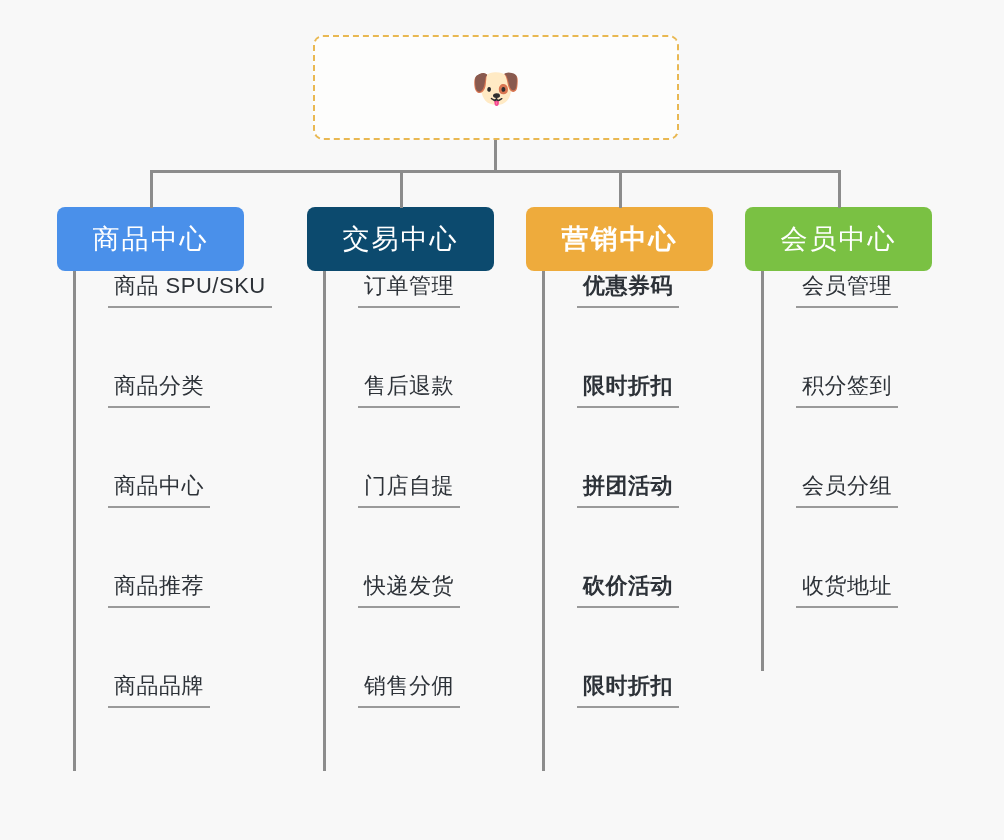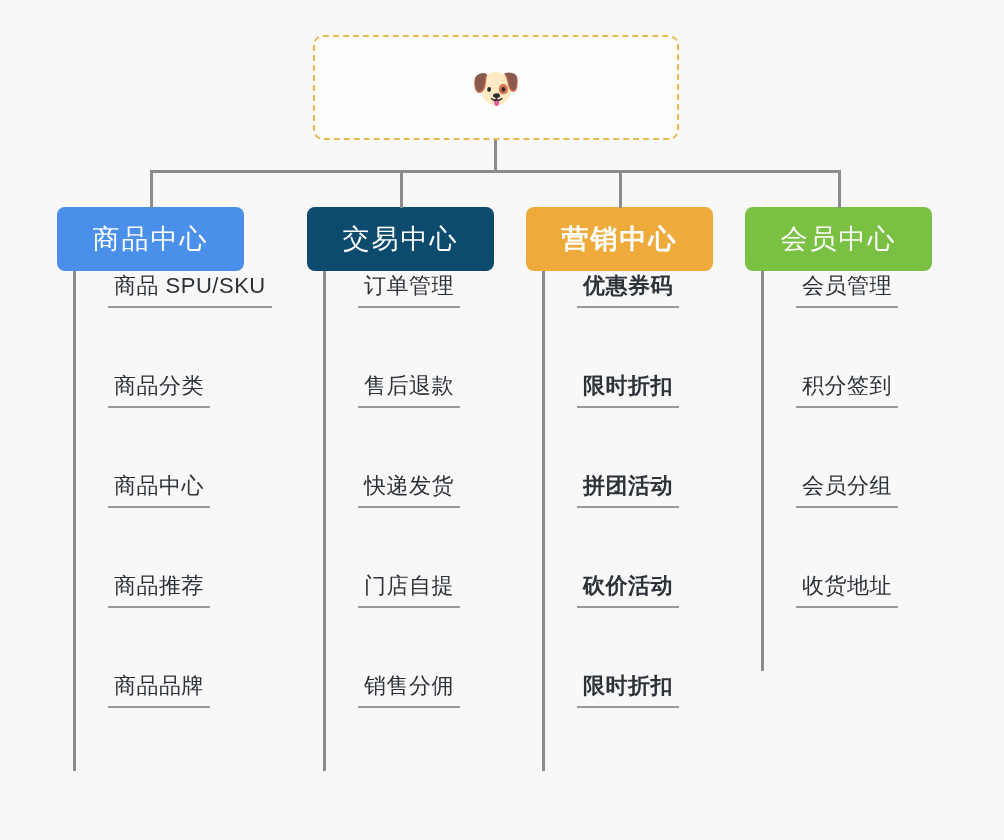--- a/index.html
+++ b/index.html
@@ -155,24 +155,24 @@
       <div class="column" style="left: 307px;">
         <div class="cat-box" style="background: #0c4a6e; color: rgb(255, 255, 255);">交易中心</div>
         <div class="leaf-list">
           <div class="leaf">
             <span class="leaf-label-wrap"><span class="leaf-label">订单管理</span></span>
           </div>
           <div class="leaf">
             <span class="leaf-label-wrap"><span class="leaf-label">售后退款</span></span>
           </div>
           <div class="leaf">
+            <span class="leaf-label-wrap"><span class="leaf-label">门店自提</span></span>
+          </div>
+          <div class="leaf">
             <span class="leaf-label-wrap"><span class="leaf-label">快递发货</span></span>
-          </div>
-          <div class="leaf">
-            <span class="leaf-label-wrap"><span class="leaf-label">门店自提</span></span>
           </div>
           <div class="leaf">
             <span class="leaf-label-wrap"><span class="leaf-label">销售分佣</span></span>
           </div>
         </div>
       </div>
       <div class="column" style="left: 526px; font-weight: bold;">
         <div class="cat-box" style="background: rgb(238, 171, 60); color: rgb(255, 255, 255);">营销中心</div>
         <div class="leaf-list">
           <div class="leaf">

